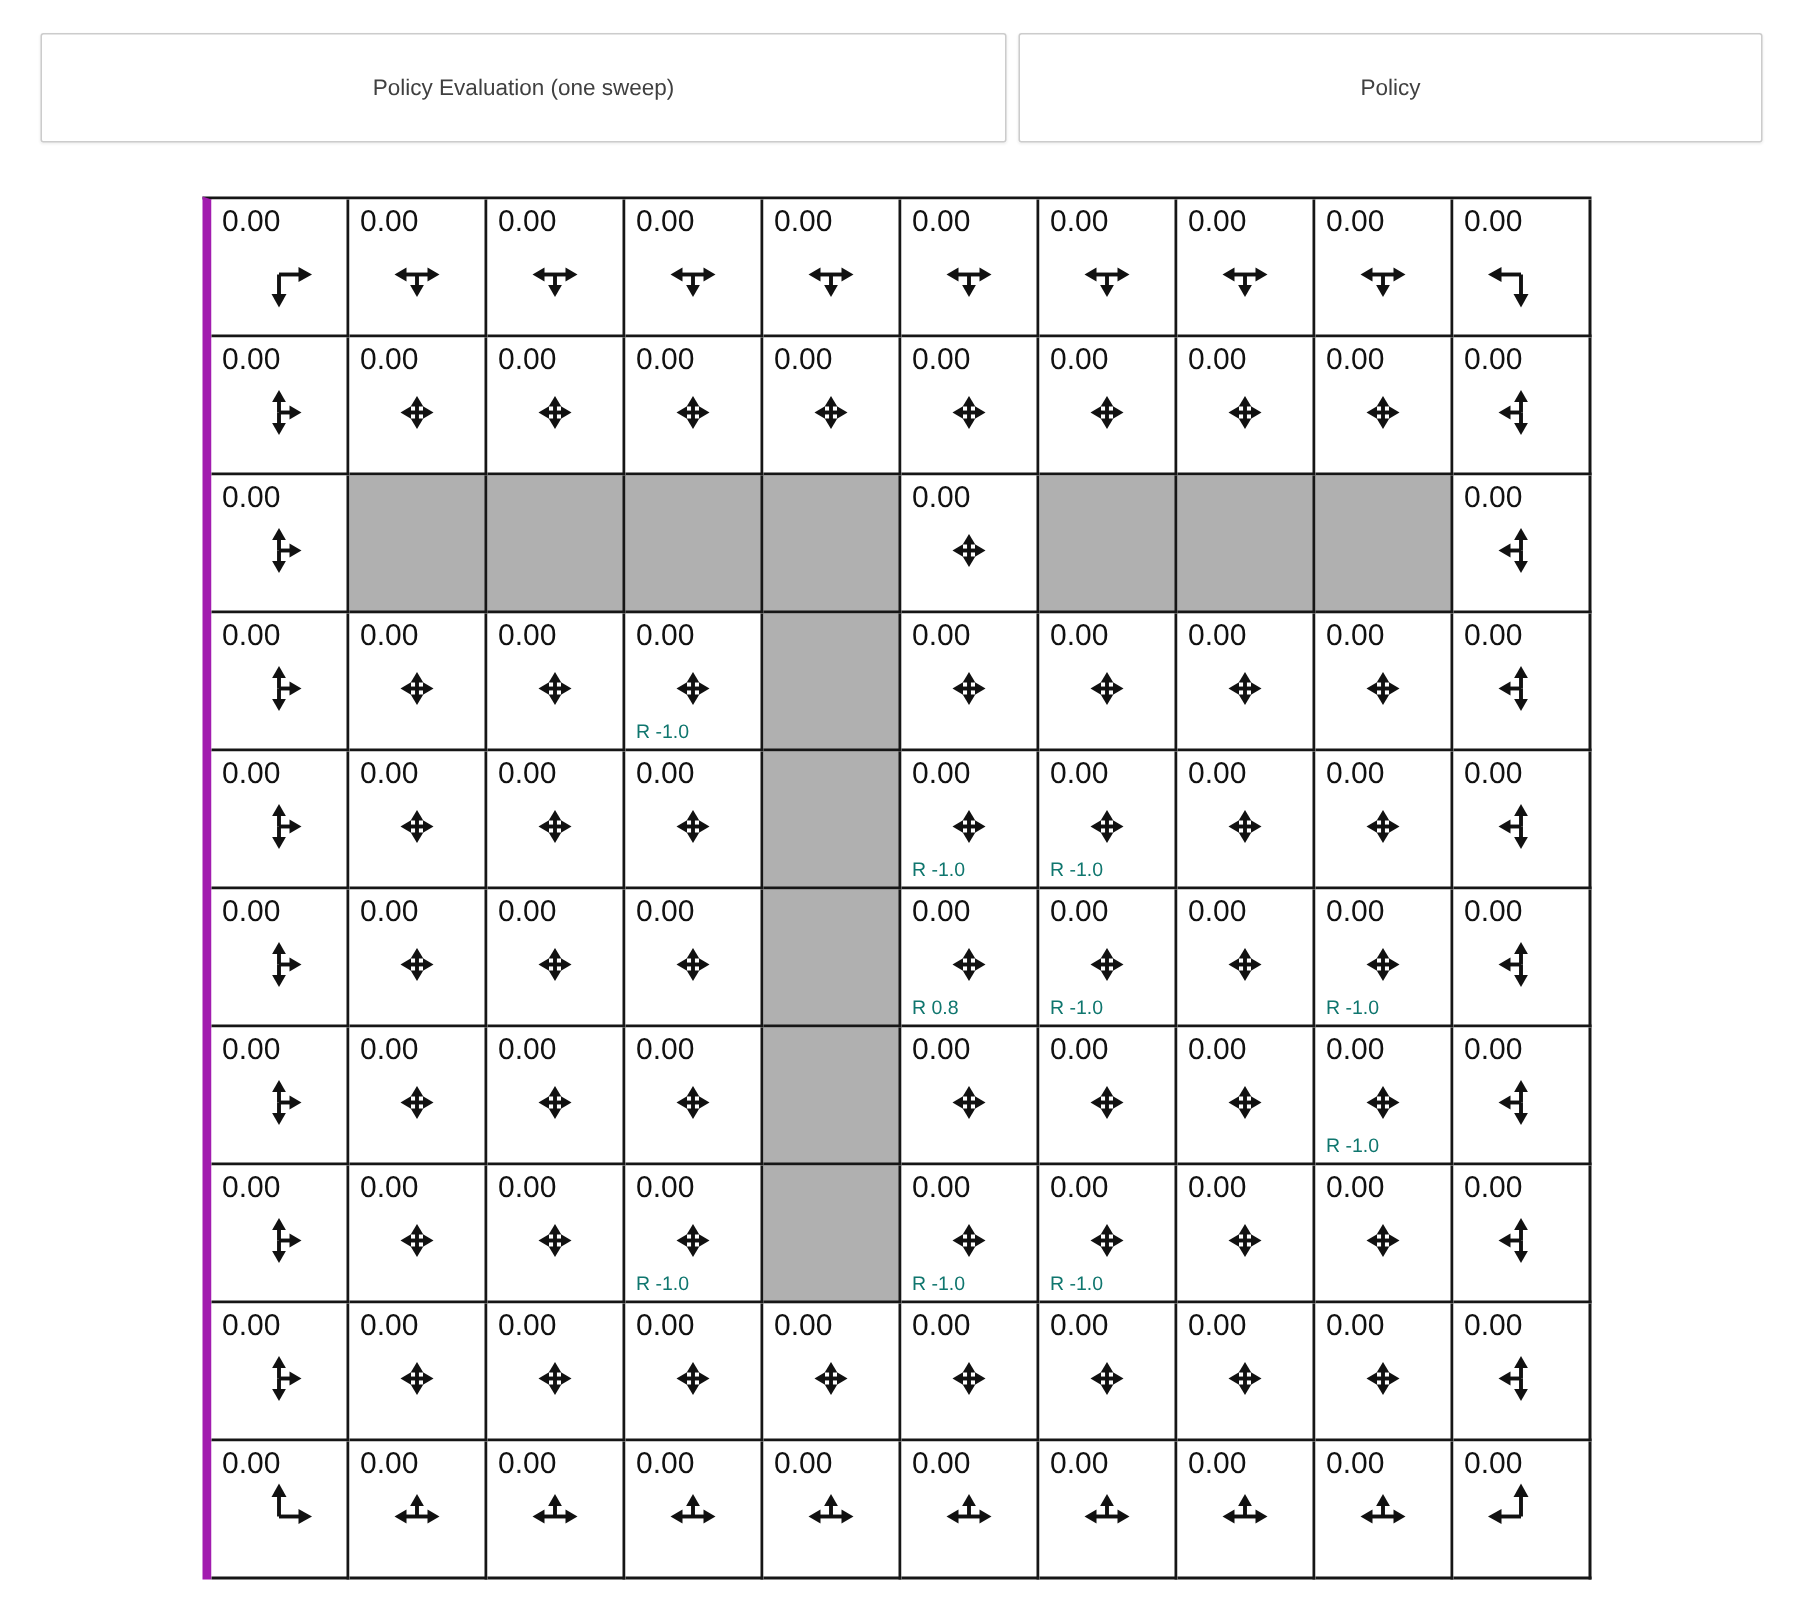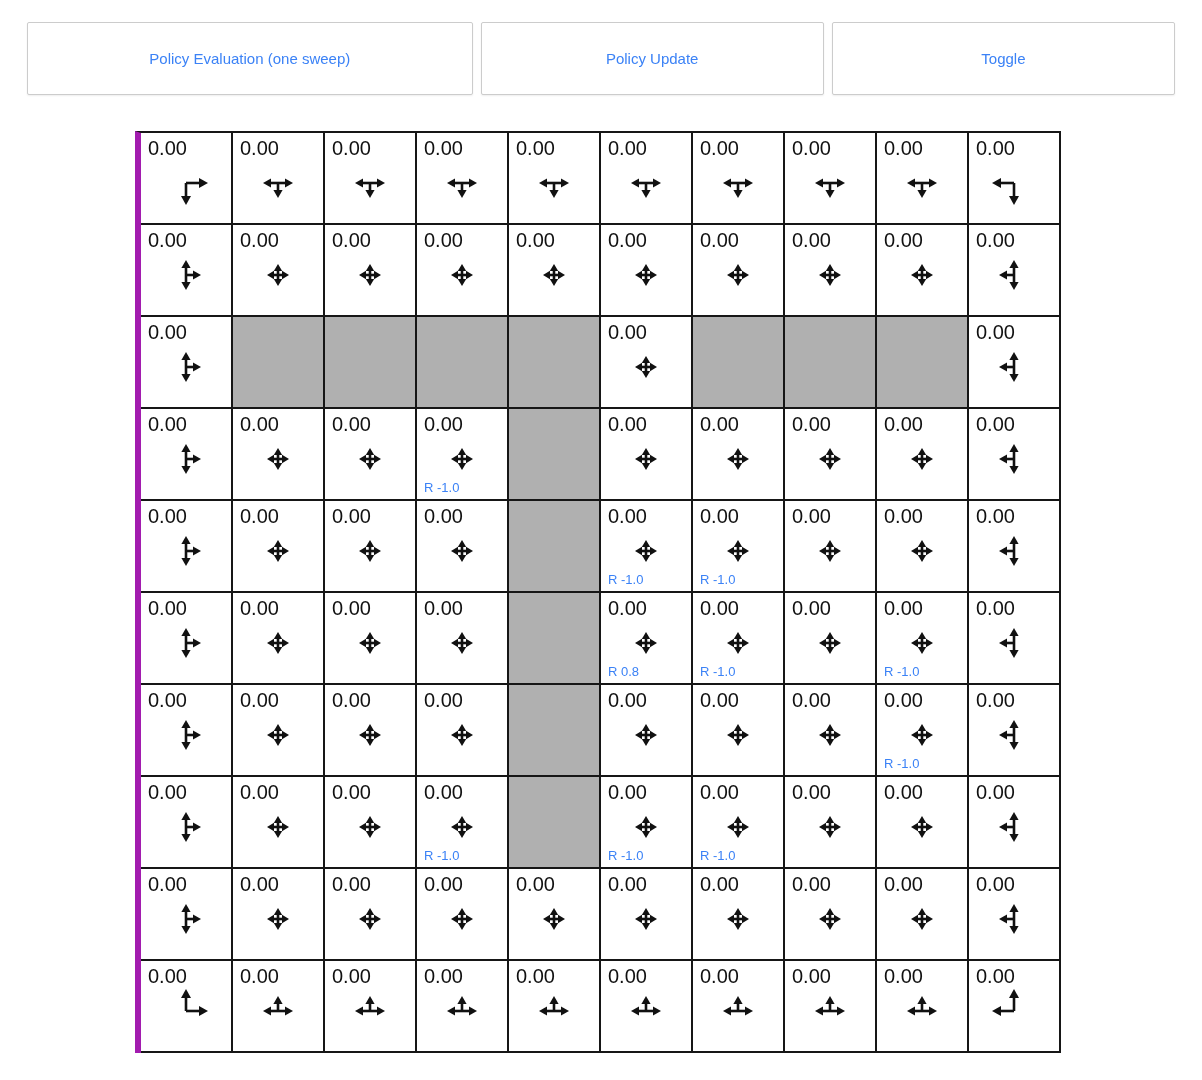--- a/index.html
+++ b/index.html
@@ -15,21 +15,21 @@
     position: absolute; top: 22px; left: 27px; width: 1148px;
     display: flex; gap: 8px;
   }
   .btn {
     height: 73px;
     background: #ffffff;
     border: 1px solid #cccccc;
     border-radius: 2px;
     font-family: "Liberation Sans", sans-serif;
     font-size: 15px;
-    color: #3b82f6;
+    color: #404040;
     flex: 1 1 0;
     box-shadow: 0 1px 2px rgba(0,0,0,0.07);
     cursor: pointer;
     text-align: center;
   }
   .btn-wide { flex: 1.3 1 0; }
 
   
   .grid {
     position: absolute; left: 135px; top: 131px;
@@ -51,32 +51,31 @@
     position: absolute; left: 7px; top: 4px;
     font-size: 20px; line-height: 22px; color: #111111;
   }
   .arrows {
     position: absolute; left: 50%; top: 26px;
     transform: translateX(-50%);
     overflow: visible;
   }
   .reward {
     position: absolute; left: 7px; bottom: 4px;
-    font-size: 13px; color: #3b82f6;
+    font-size: 13px; color: #0f766e;
   }
 </style>
 </head>
 <body>
 
 <div class="page">
 
   <div class="toolbar">
     <button class="btn btn-wide">Policy Evaluation (one sweep)</button>
-    <button class="btn">Policy Update</button>
-    <button class="btn">Toggle</button>
+    <button class="btn">Policy</button>
   </div>
 
   <div class="grid" id="grid">
       <div class="cell">
         <div class="val">0.00</div>
         <svg class="arrows" width="48" height="48" viewBox="-24 -24 48 48">
           <g transform="rotate(90)">
             <line x1="0" y1="0" x2="0" y2="-14" stroke="#111111" stroke-width="2.6"></line>
             <polygon points="0,-22 -5,-13 5,-13" fill="#111111"></polygon>
           </g>

